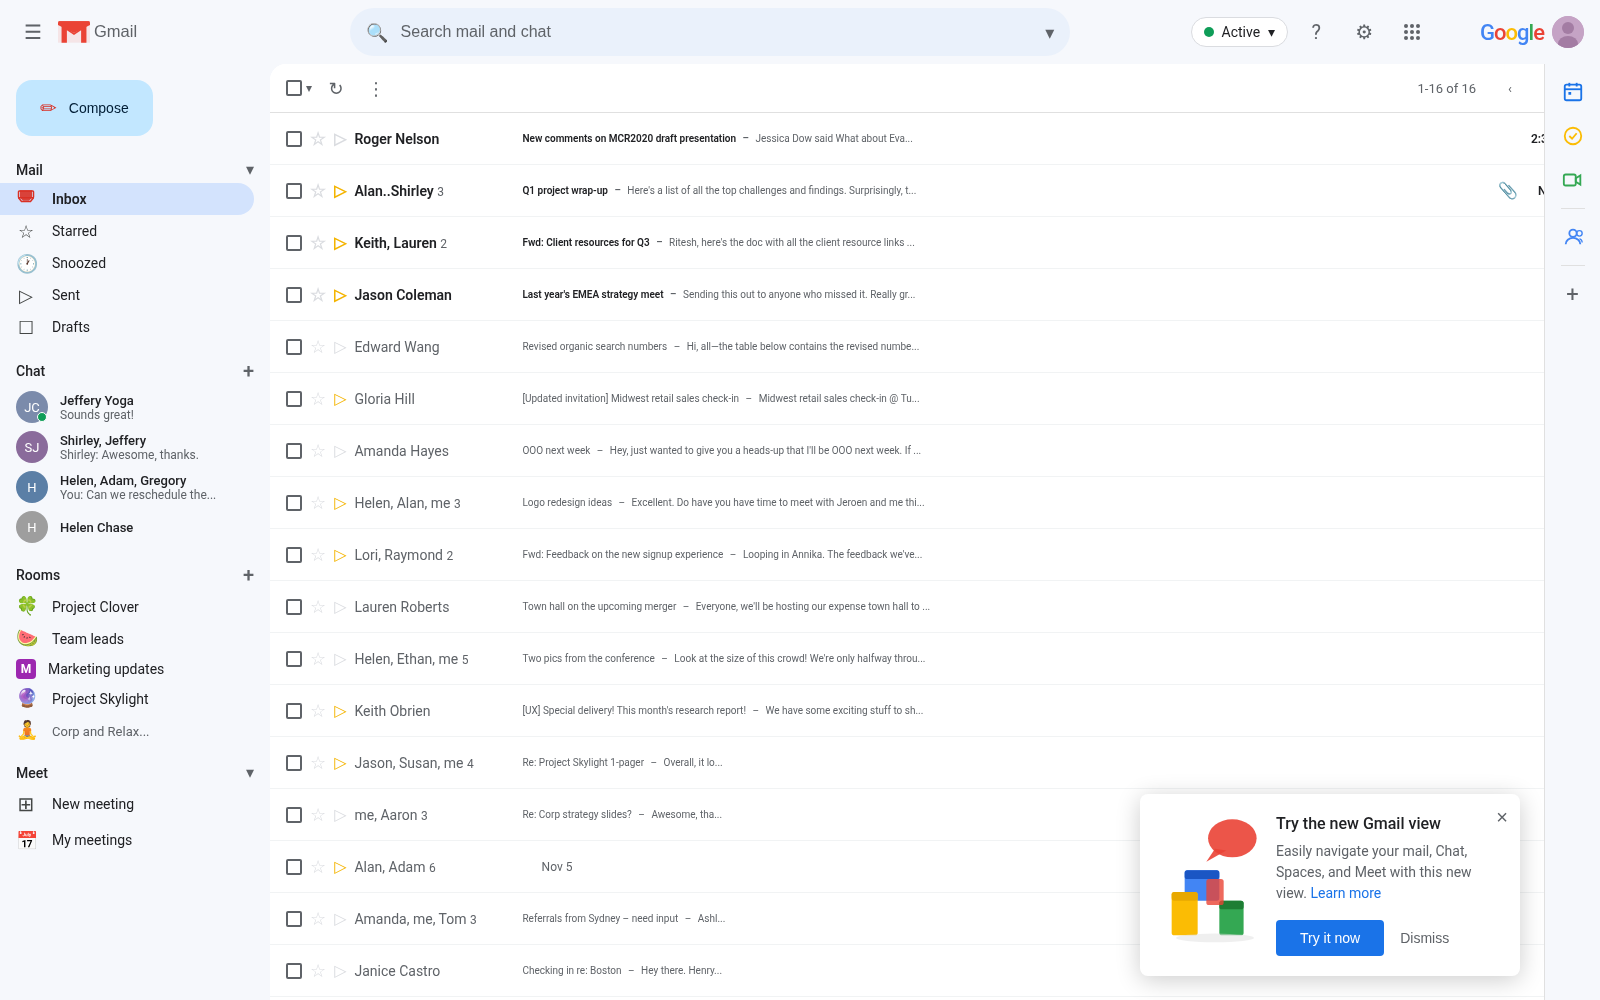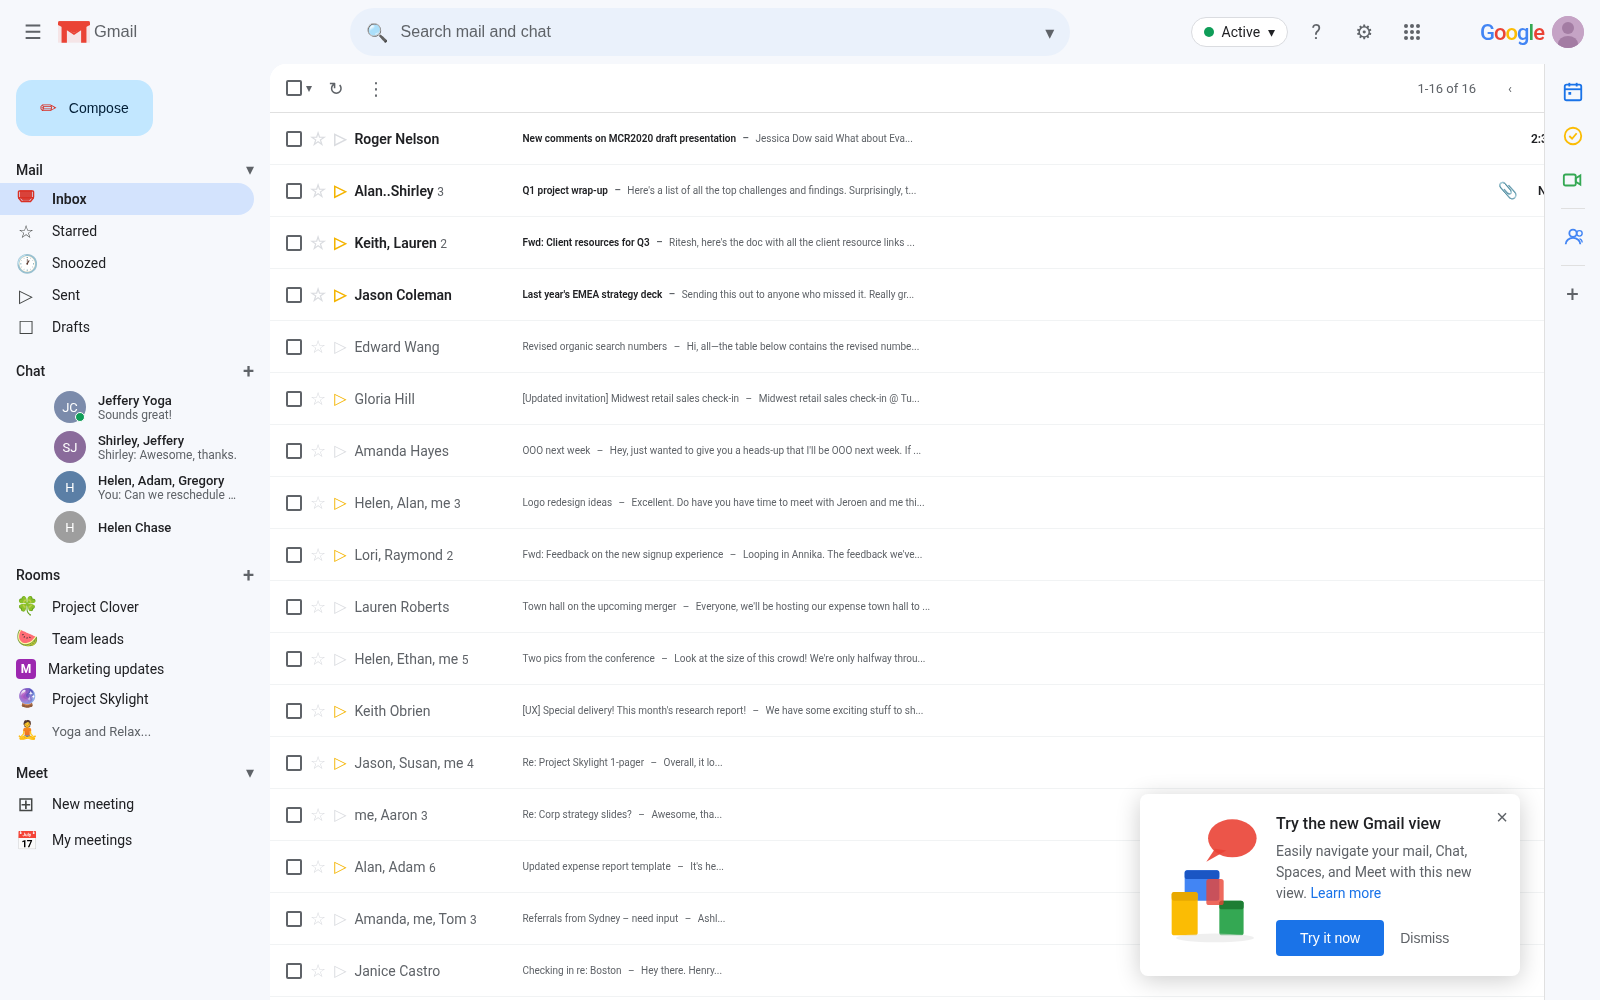--- a/index.html
+++ b/index.html
@@ -44,21 +44,21 @@
     .compose-btn { margin: 8px 16px 16px 16px; background: #c2e7ff; border: none; border-radius: 16px; padding: 16px 24px; font-size: 14px; font-weight: 500; cursor: pointer; display: flex; align-items: center; gap: 12px; color: #001d35; }
     .compose-icon { font-size: 20px; color: #d93025; }
     .section-label { font-size: 14px; font-weight: 500; padding: 8px 16px 4px 16px; display: flex; align-items: center; justify-content: space-between; cursor: pointer; }
     .section-label .chevron { font-size: 16px; color: #5f6368; }
     .section-label .plus { font-size: 20px; color: #5f6368; cursor: pointer; }
     .nav-item { display: flex; align-items: center; gap: 16px; padding: 0 16px 0 16px; height: 32px; border-radius: 0 16px 16px 0; margin-right: 16px; cursor: pointer; font-size: 14px; }
     .nav-item.active { background: #d3e3fd; font-weight: 600; }
     .nav-item .nav-icon { font-size: 18px; color: #444746; width: 20px; text-align: center; }
     .nav-item .nav-icon.inbox-icon { color: #d93025; }
     .nav-item-label { flex: 1; }
-    .chat-person { display: flex; align-items: center; gap: 12px; padding: 4px 16px; cursor: pointer; border-radius: 0 16px 16px 0; margin-right: 16px; margin-left: 38px; }
+    .chat-person { display: flex; align-items: center; gap: 12px; padding: 4px 16px; cursor: pointer; border-radius: 0 16px 16px 0; margin-right: 16px; }
     .chat-avatar { width: 32px; height: 32px; border-radius: 50%; background: #7b7b7b; display: flex; align-items: center; justify-content: center; color: white; font-size: 13px; position: relative; flex-shrink: 0; }
     .chat-avatar-online::after { content: ''; position: absolute; bottom: 1px; right: 1px; width: 8px; height: 8px; border-radius: 50%; background: #0f9d58; border: 1px solid white; }
     .chat-person-info { flex: 1; min-width: 0; }
     .chat-person-name { font-size: 13px; font-weight: 500; }
     .chat-person-msg { font-size: 12px; color: #5f6368; white-space: nowrap; overflow: hidden; text-overflow: ellipsis; }
     .room-item { display: flex; align-items: center; gap: 12px; padding: 4px 16px; cursor: pointer; border-radius: 0 16px 16px 0; margin-right: 16px; }
     .room-emoji { width: 24px; height: 24px; font-size: 18px; text-align: center; }
     .meet-item { display: flex; align-items: center; gap: 16px; padding: 0 16px; height: 36px; cursor: pointer; border-radius: 0 16px 16px 0; margin-right: 16px; }
     .meet-icon { font-size: 18px; color: #444746; width: 20px; text-align: center; }
 
@@ -263,21 +263,21 @@
     <div class="room-item">
       <span class="room-emoji" style="background:#9c27b0;color:white;border-radius:4px;width:20px;height:20px;display:inline-flex;align-items:center;justify-content:center;font-size:12px;font-weight:bold;">M</span>
       <span>Marketing updates</span>
     </div>
     <div class="room-item">
       <span class="room-emoji">🔮</span>
       <span>Project Skylight</span>
     </div>
     <div class="room-item">
       <span class="room-emoji">🧘</span>
-      <span style="font-size:13px;color:#5f6368;">Yoga and Relax...</span>
+      <span style="font-size:13px;color:#5f6368;">Corp and Relax...</span>
     </div>
 
     <div class="section-label" style="margin-top:8px;">
       <span>Meet</span>
       <span class="chevron">▾</span>
     </div>
     <div class="meet-item">
       <span class="meet-icon" style="font-size:20px;">⊞</span>
       <span>New meeting</span>
     </div>
@@ -347,21 +347,21 @@
         <span class="email-date">Nov 8</span>
       </div>
     </div>
 
     <div class="email-row unread">
       <div class="checkbox-custom"></div>
       <span class="email-star">☆</span>
       <span class="email-forward orange">▷</span>
       <span class="sender">Jason Coleman</span>
       <span class="email-subject">
-        <span class="subject-text">Last year's EMEA strategy deck</span>
+        <span class="subject-text">Last year's EMEA strategy meet</span>
         <span class="dash">–</span>
         <span class="preview">Sending this out to anyone who missed it. Really gr...</span>
       </span>
       <div class="email-meta">
         <span class="email-date">Nov 8</span>
       </div>
     </div>
 
     <div class="email-row read">
       <div class="checkbox-custom"></div>
@@ -511,25 +511,20 @@
       <div class="email-meta">
         <span class="email-date">Nov 5</span>
       </div>
     </div>
 
     <div class="email-row read">
       <div class="checkbox-custom"></div>
       <span class="email-star">☆</span>
       <span class="email-forward orange">▷</span>
       <span class="sender">Alan, Adam <span style="font-size:12px;">6</span></span>
-      <span class="email-subject">
-        <span class="subject-text">Updated expense report template</span>
-        <span class="dash">–</span>
-        <span class="preview">It's he...</span>
-      </span>
       <div class="email-meta">
         <span class="email-date">Nov 5</span>
       </div>
     </div>
 
     <div class="email-row read">
       <div class="checkbox-custom"></div>
       <span class="email-star">☆</span>
       <span class="email-forward">▷</span>
       <span class="sender">Amanda, me, Tom <span style="font-size:12px;">3</span></span>

